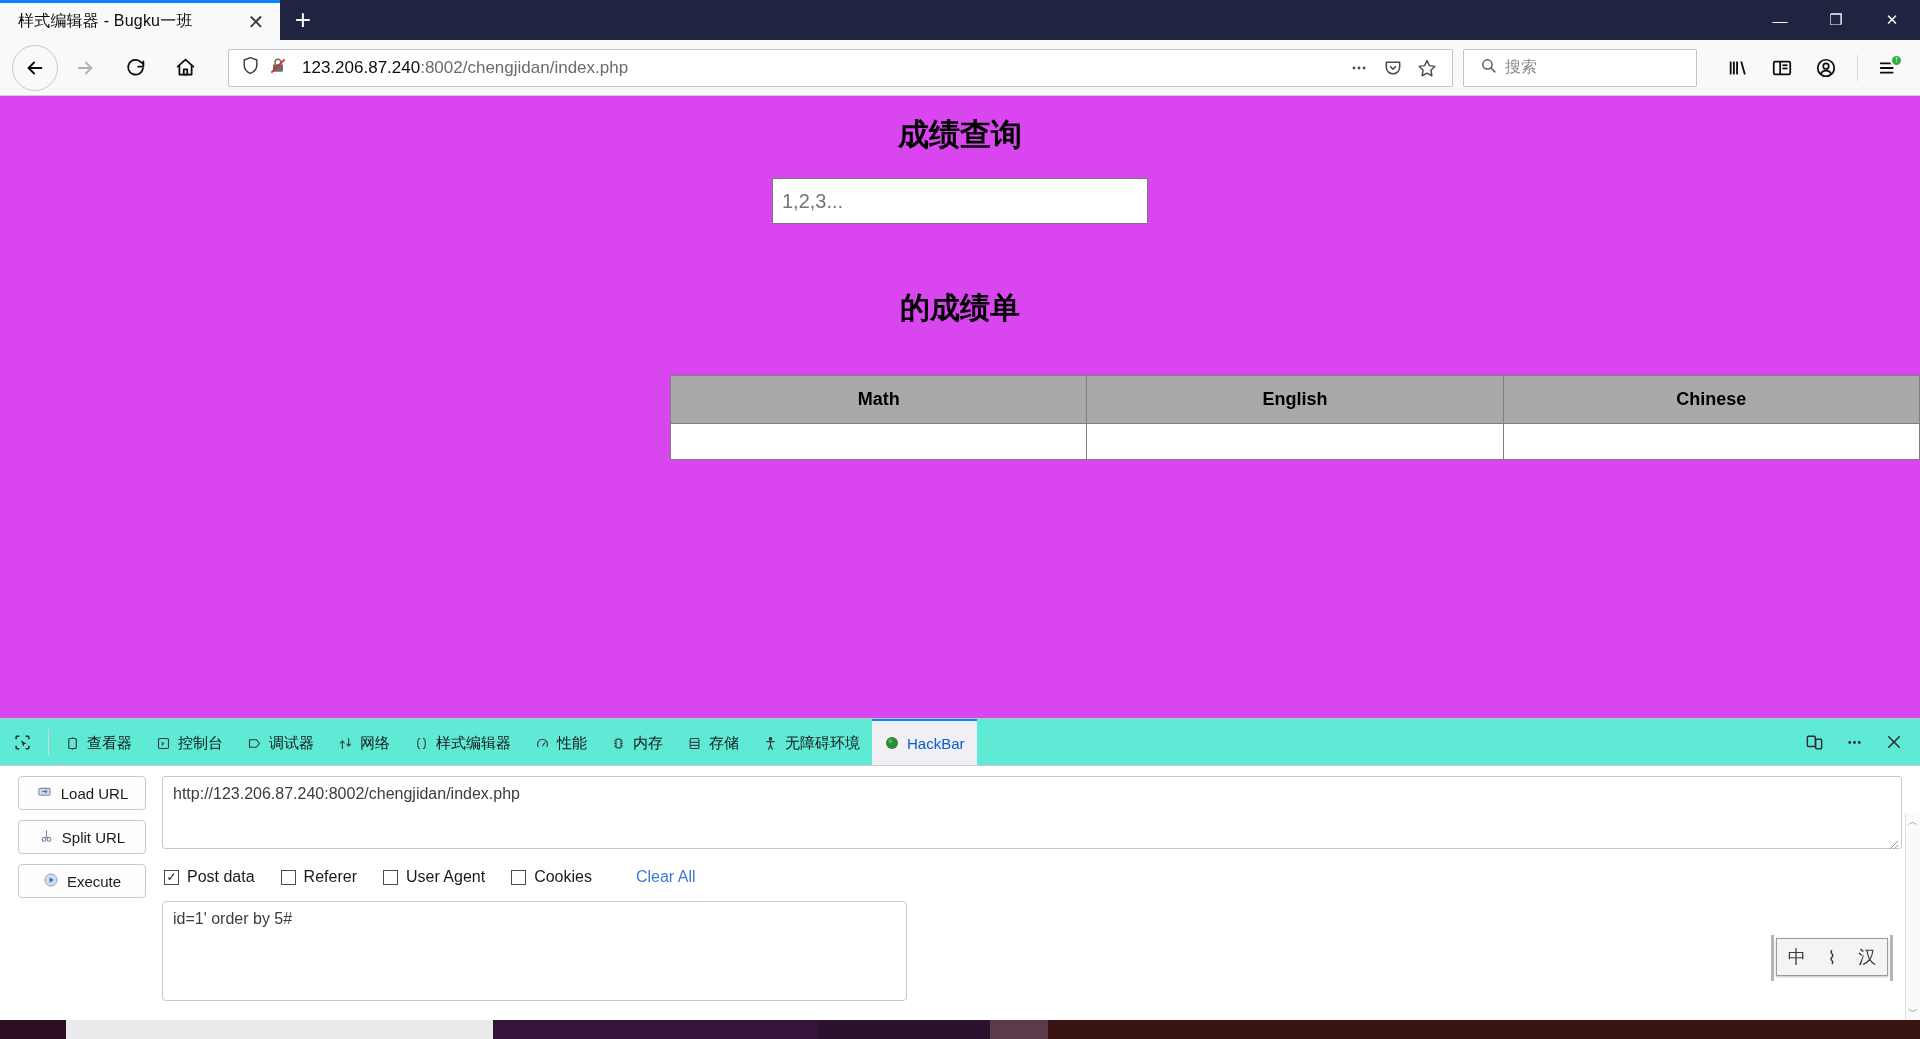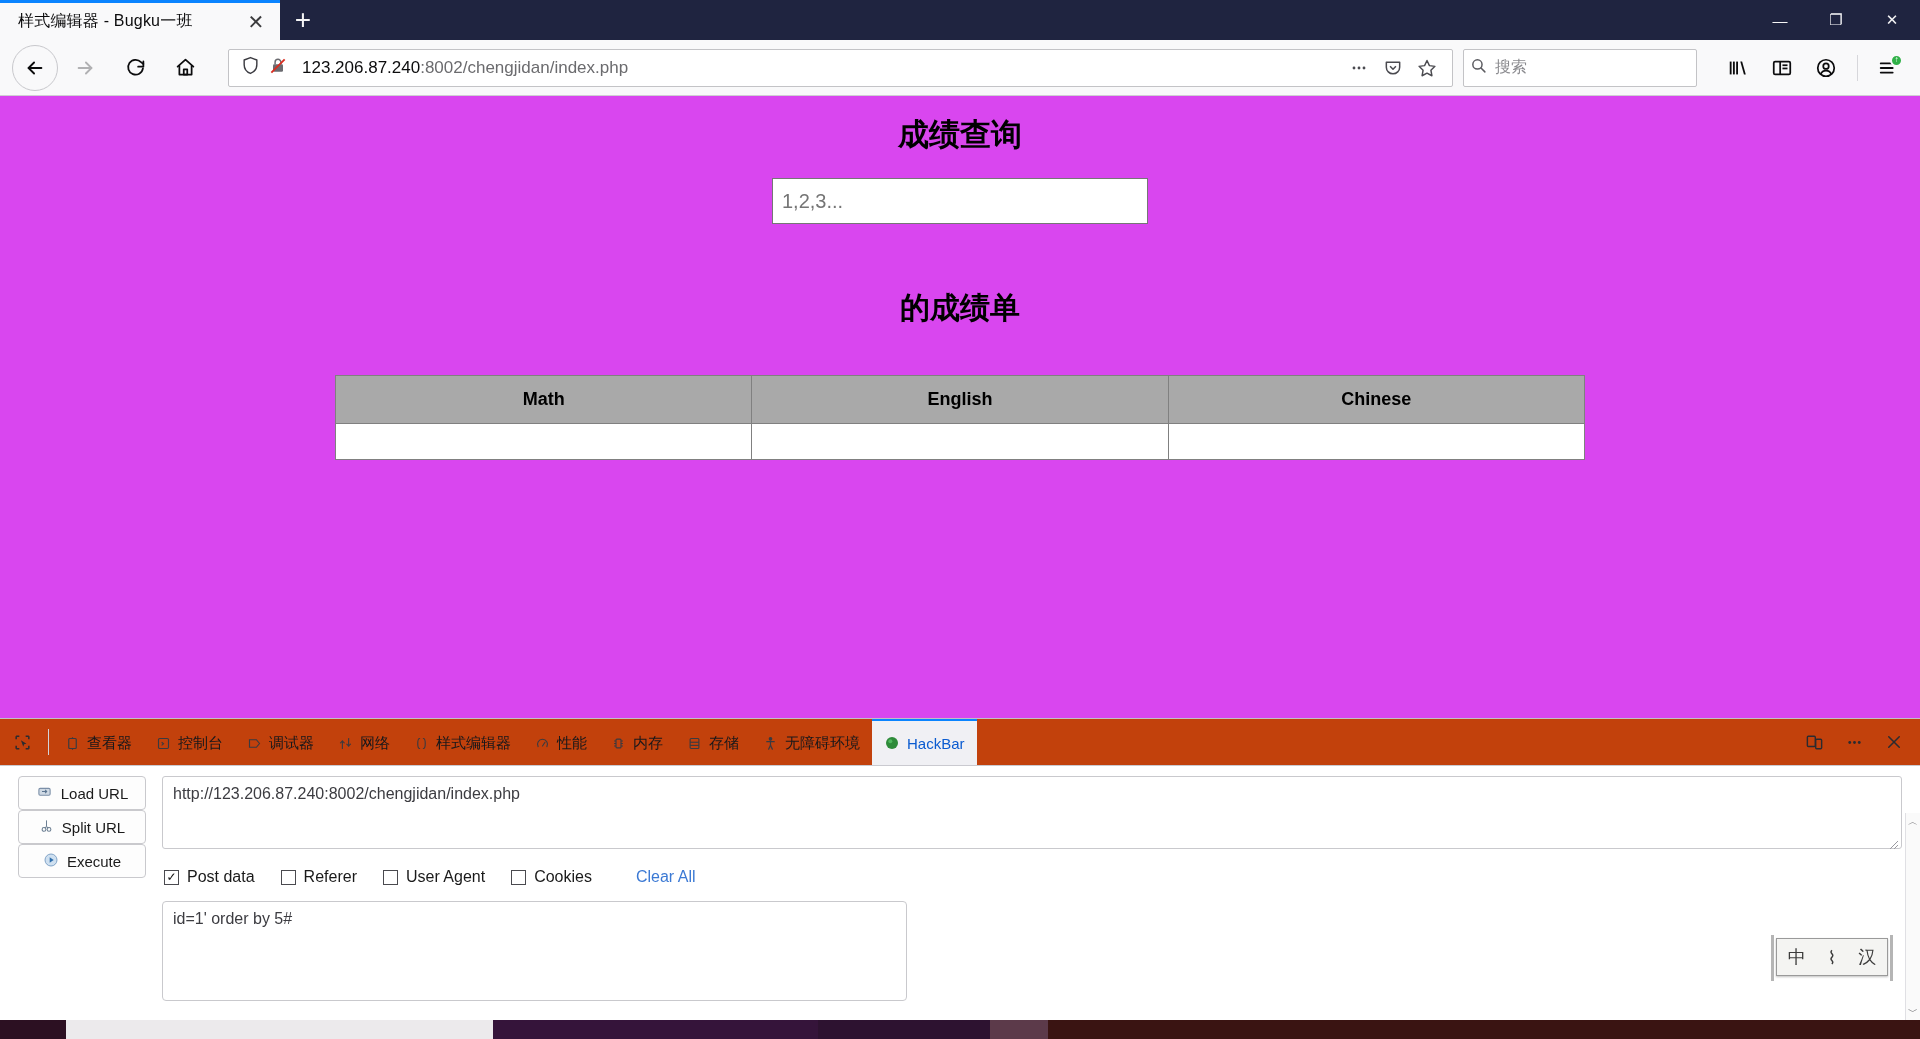--- a/index.html
+++ b/index.html
@@ -96,21 +96,21 @@
     width: 30px; height: 30px; display: flex; align-items: center; justify-content: center;
     color: #4a4a4f; cursor: pointer;
   }
 
   .searchbar {
     width: 234px; height: 38px;
     background: #ffffff;
     border: 1px solid #c3c3c6;
     border-radius: 2px;
     display: flex; align-items: center;
-    padding: 0 6px; gap: 8px;
+    padding: 0 16px; gap: 8px;
     margin-right: 14px;
   }
   .search-ph { font-size: 16px; color: #8b8b8f; }
 
   .toolbar-right { display: flex; align-items: center; gap: 2px; padding-left: 6px; }
   .tbbtn {
     width: 42px; height: 42px;
     display: flex; align-items: center; justify-content: center;
     color: #0c0c0d; cursor: pointer; position: relative;
   }
@@ -151,21 +151,21 @@
     border: 1px solid #a9a9a9;
     font-size: 17px; color: #000;
     font-family: "Liberation Sans", sans-serif;
     cursor: pointer;
   }
   .result-title {
     text-align: center;
     font-size: 30px; font-weight: bold; color: #000;
     margin-top: 64px;
   }
-  .grades-wrap { display: flex; justify-content: center; margin-top: 46px; }
+  .grades-wrap { display: flex; justify-content: flex-end; margin-top: 46px; }
   table.grades {
     border-collapse: collapse;
     width: 1250px;
     table-layout: fixed;
   }
   table.grades th {
     background: #a9a9a9;
     border: 1px solid #808080;
     height: 48px;
     font-size: 18px; font-weight: bold; color: #000;
@@ -179,21 +179,21 @@
 
   
   .devtools {
     position: absolute; left: 0; top: 718px; width: 1920px; height: 302px;
     background: #ffffff;
     border-top: 1px solid #c0c0c5;
     font-family: "Liberation Sans", sans-serif;
   }
   .dt-tabbar {
     height: 47px;
-    background: #c2410c;
+    background: #5eead4;
     border-bottom: 1px solid #cacad0;
     display: flex; align-items: stretch;
   }
   .dt-picker {
     width: 44px; display: flex; align-items: center; justify-content: center;
     color: #2b2b30; cursor: pointer;
   }
   .dt-sep { width: 1px; background: #d3d3d8; margin: 10px 4px; }
   .dt-tab {
     display: flex; align-items: center; gap: 7px;
@@ -217,21 +217,21 @@
 
   
   .hb {
     position: relative;
     height: 255px;
     background: #ffffff;
     padding: 10px 0 0 0;
     overflow: hidden;
   }
   .hb-row { display: flex; padding: 0 18px; gap: 16px; }
-  .hb-btncol { display: flex; flex-direction: column; width: 128px; flex: 0 0 128px; text-align: right; }
+  .hb-btncol { display: flex; flex-direction: column; gap: 10px; width: 128px; flex: 0 0 128px; text-align: right; }
   .hb-btn {
     height: 34px;
     border: 1px solid #c9c9cd;
     border-radius: 4px;
     background: #fdfdfd;
     display: flex; align-items: center; justify-content: center; gap: 8px;
     font-size: 15px; color: #1a1a1a;
     cursor: pointer;
   }
   .hb-main { flex: 1; min-width: 0; }

